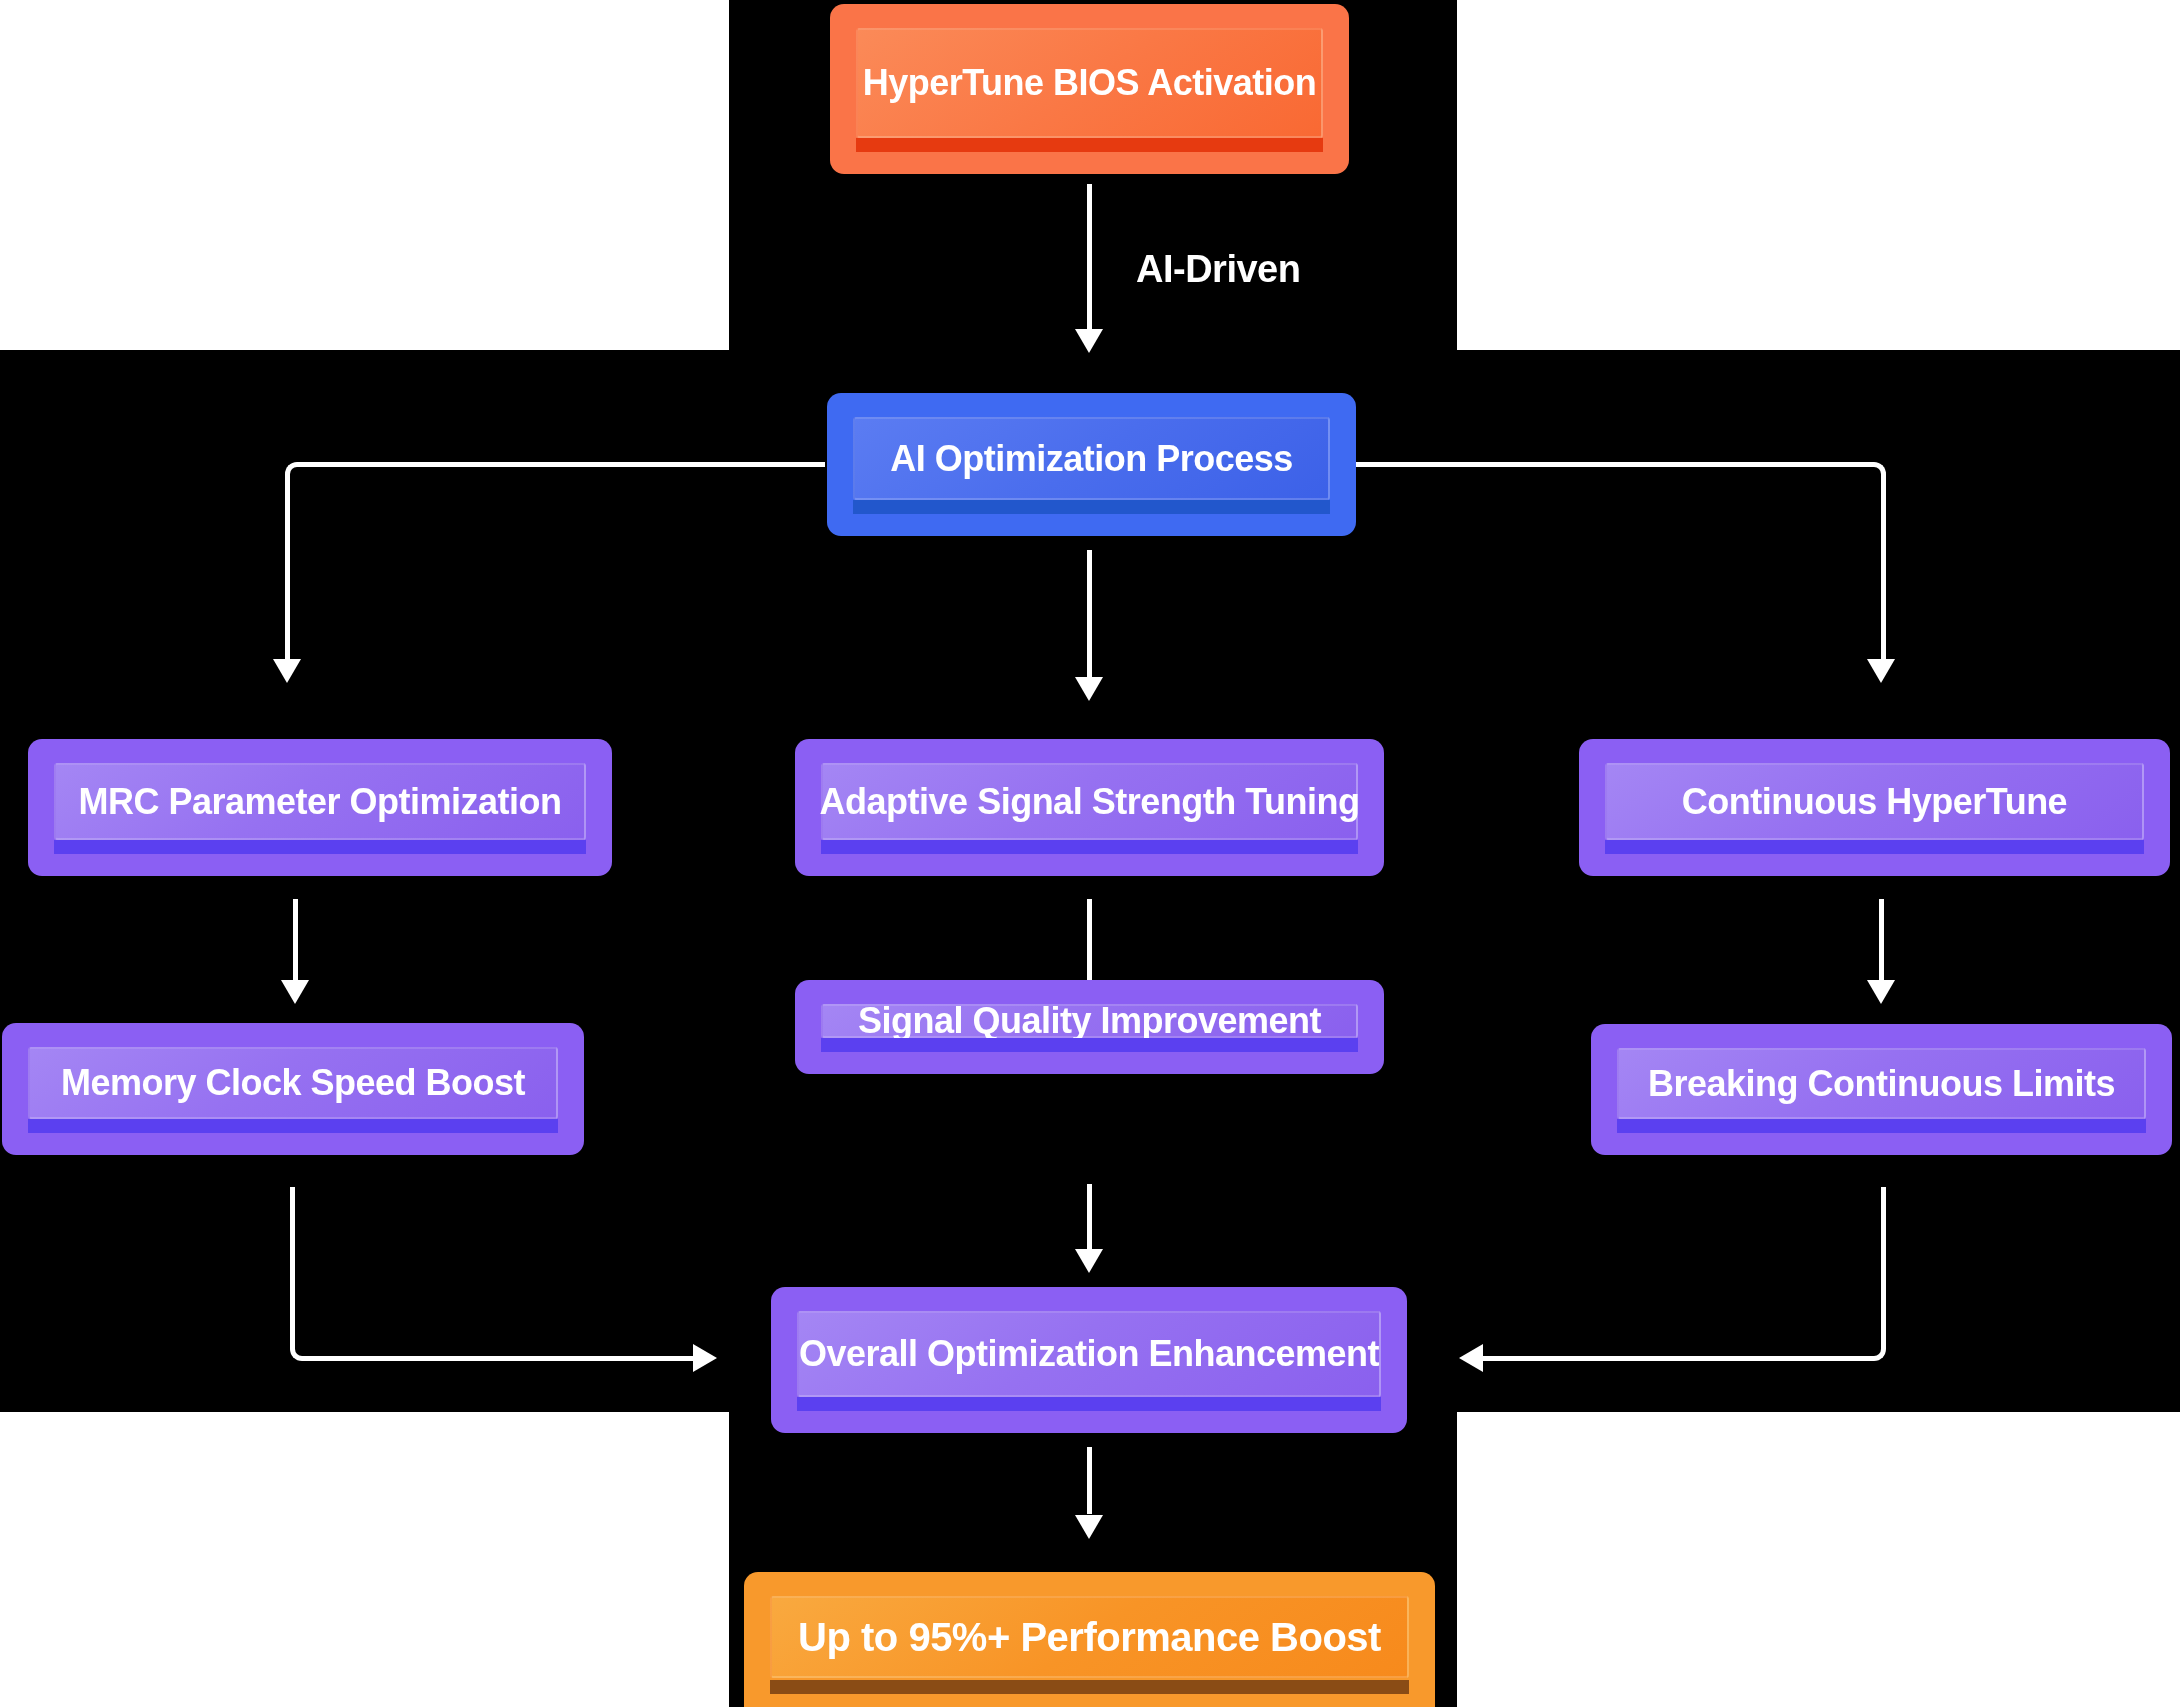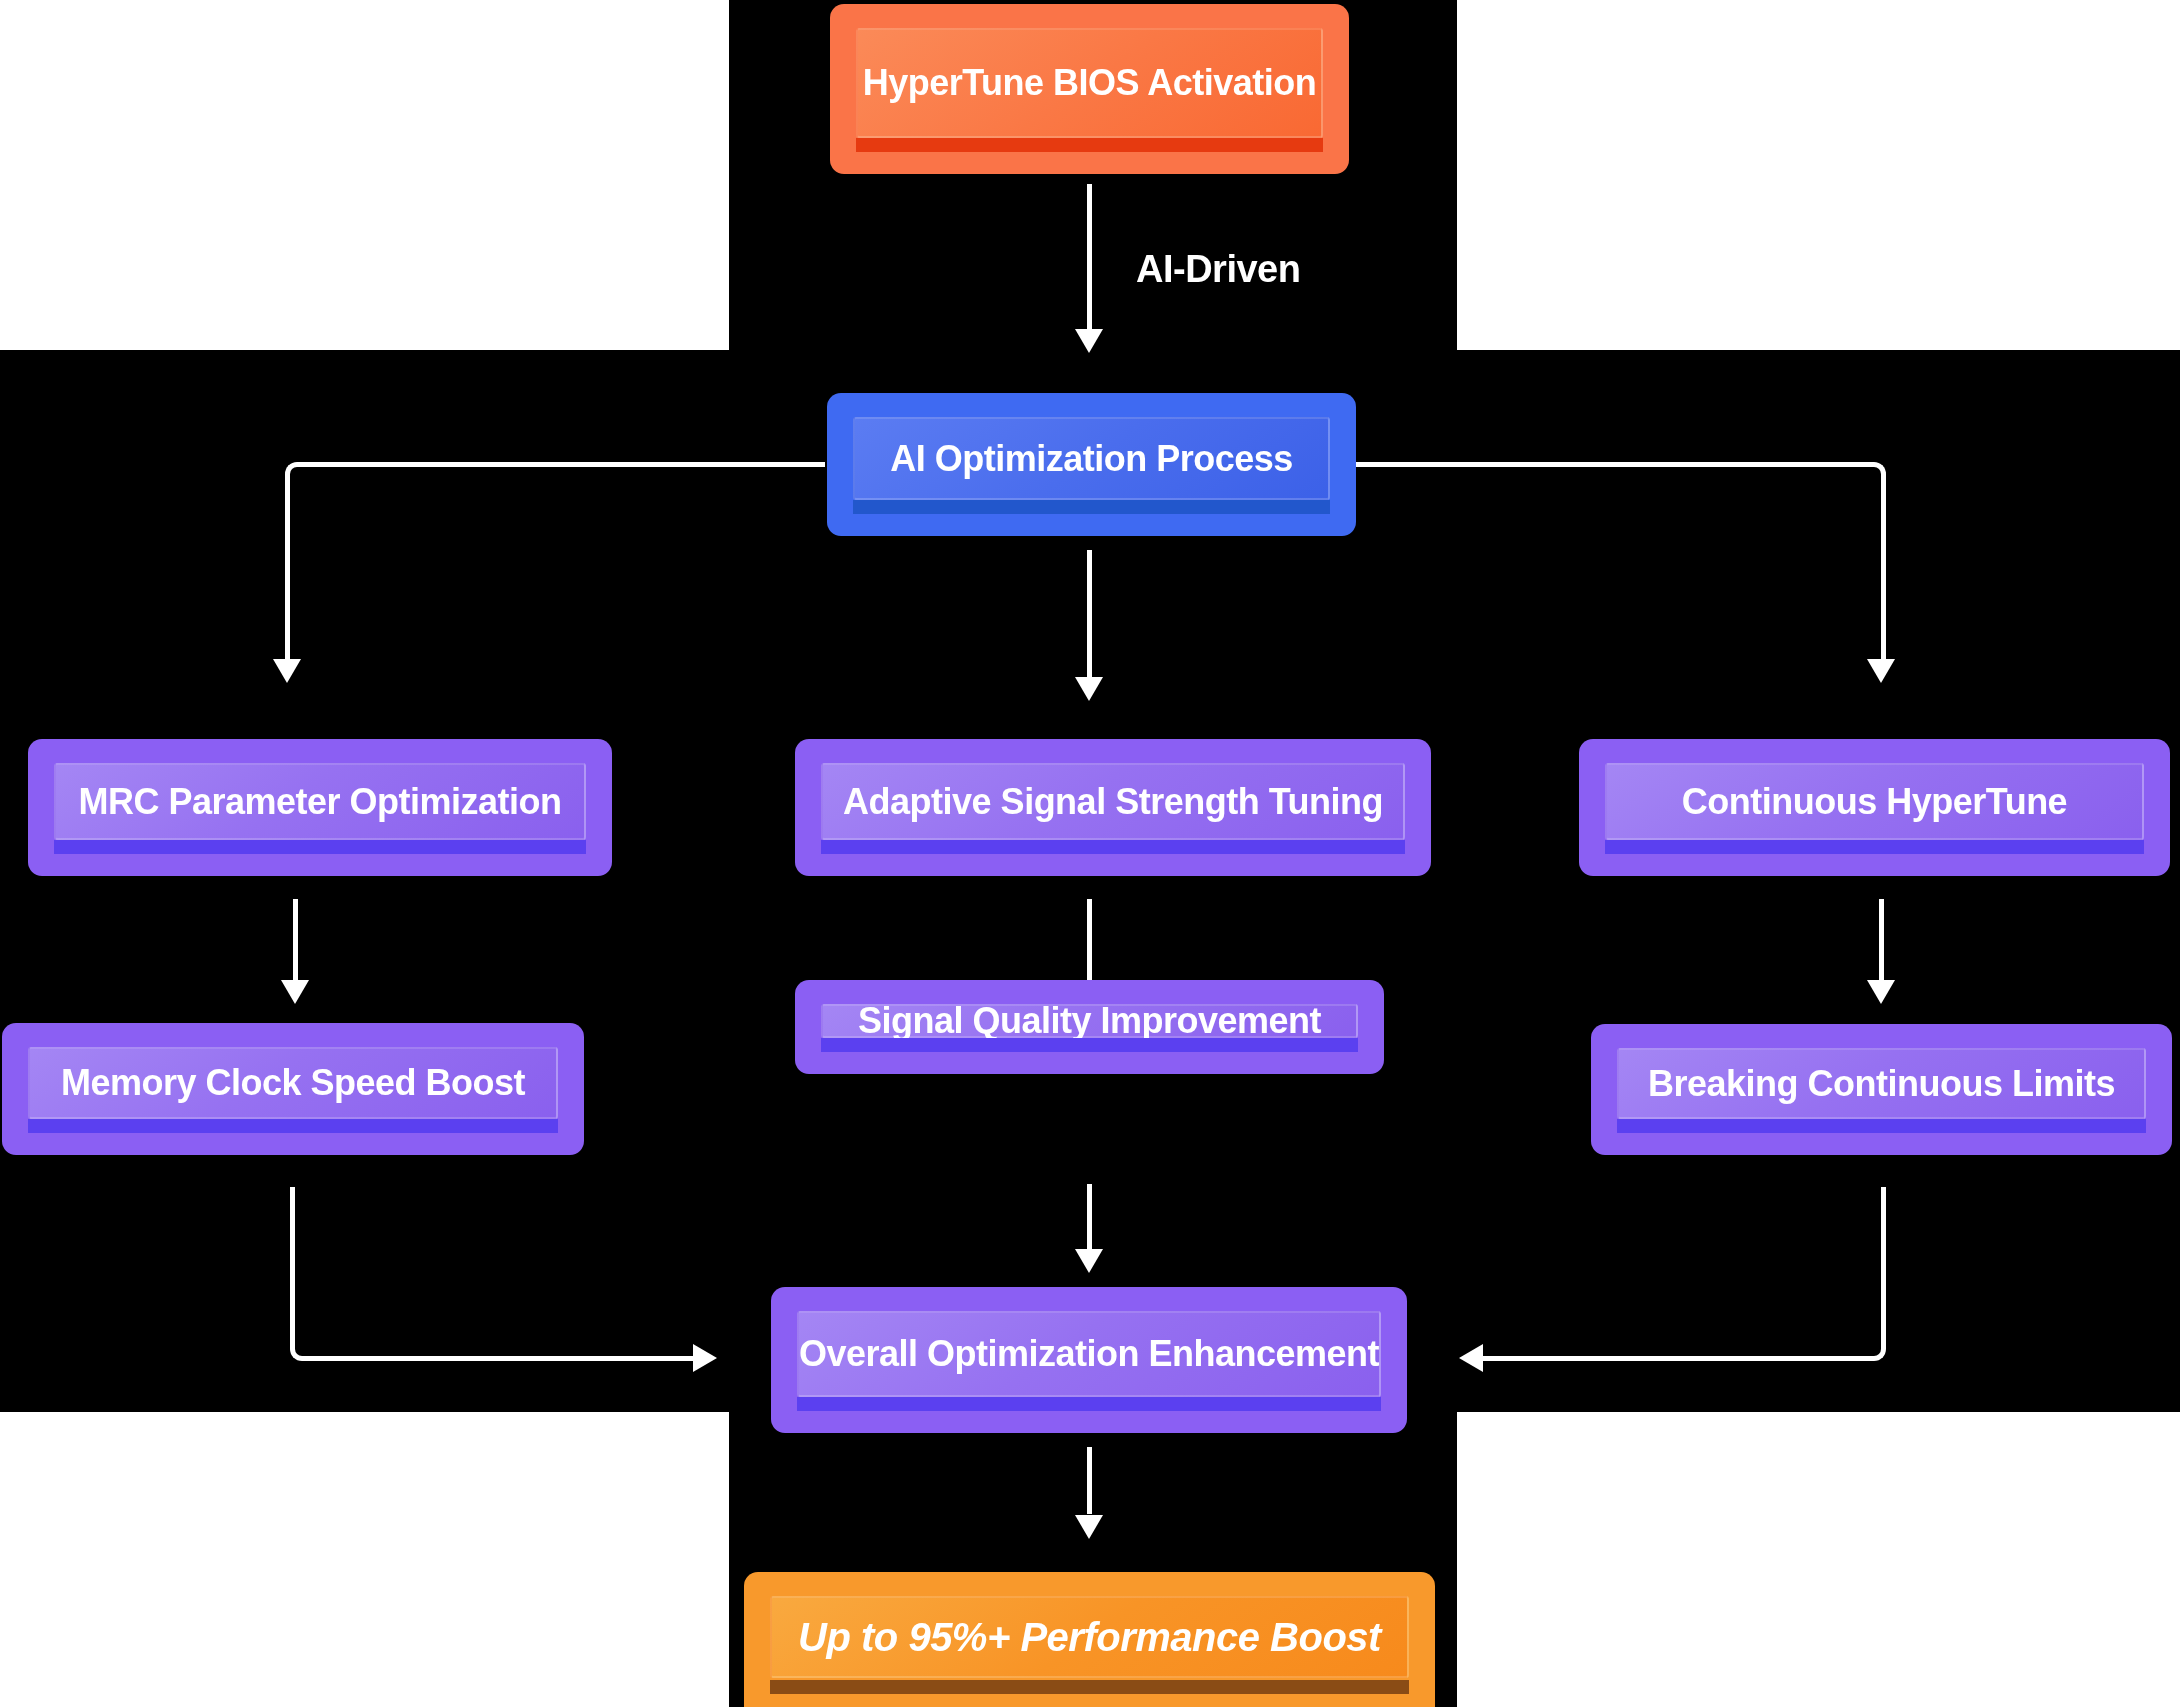--- a/index.html
+++ b/index.html
@@ -109,21 +109,21 @@
     <div class="strip"></div>
   </div>
 
   <div class="node purple" style="left:28px;top:739px;width:584px;height:137px;">
     <div class="inner">
       <span class="label">MRC Parameter Optimization</span>
     </div>
     <div class="strip"></div>
   </div>
 
-  <div class="node purple" style="left:795px;top:739px;width:589px;height:137px;padding-left:47px;">
+  <div class="node purple" style="left:795px;top:739px;width:589px;height:137px;">
     <div class="inner">
       <span class="label">Adaptive Signal Strength Tuning</span>
     </div>
     <div class="strip"></div>
   </div>
 
   <div class="node purple" style="left:1579px;top:739px;width:591px;height:137px;">
     <div class="inner">
       <span class="label">Continuous HyperTune</span>
     </div>
@@ -151,21 +151,21 @@
     <div class="strip"></div>
   </div>
 
   <div class="node purple" style="left:771px;top:1287px;width:636px;height:146px;">
     <div class="inner">
       <span class="label">Overall Optimization Enhancement</span>
     </div>
     <div class="strip"></div>
   </div>
 
-  <div class="node amber" style="left:744px;top:1572px;width:691px;height:136px;border-bottom-left-radius:0;border-bottom-right-radius:0;font-style:italic;">
+  <div class="node amber" style="left:744px;top:1572px;width:691px;height:136px;border-bottom-left-radius:0;border-bottom-right-radius:0;">
     <div class="inner" style="bottom:30px;">
       <span class="label" style="font-size:40px;">Up to 95%+ Performance Boost</span>
     </div>
     <div class="strip" style="bottom:14px;"></div>
   </div>
 
 </div>
 
 
 </body></html>

